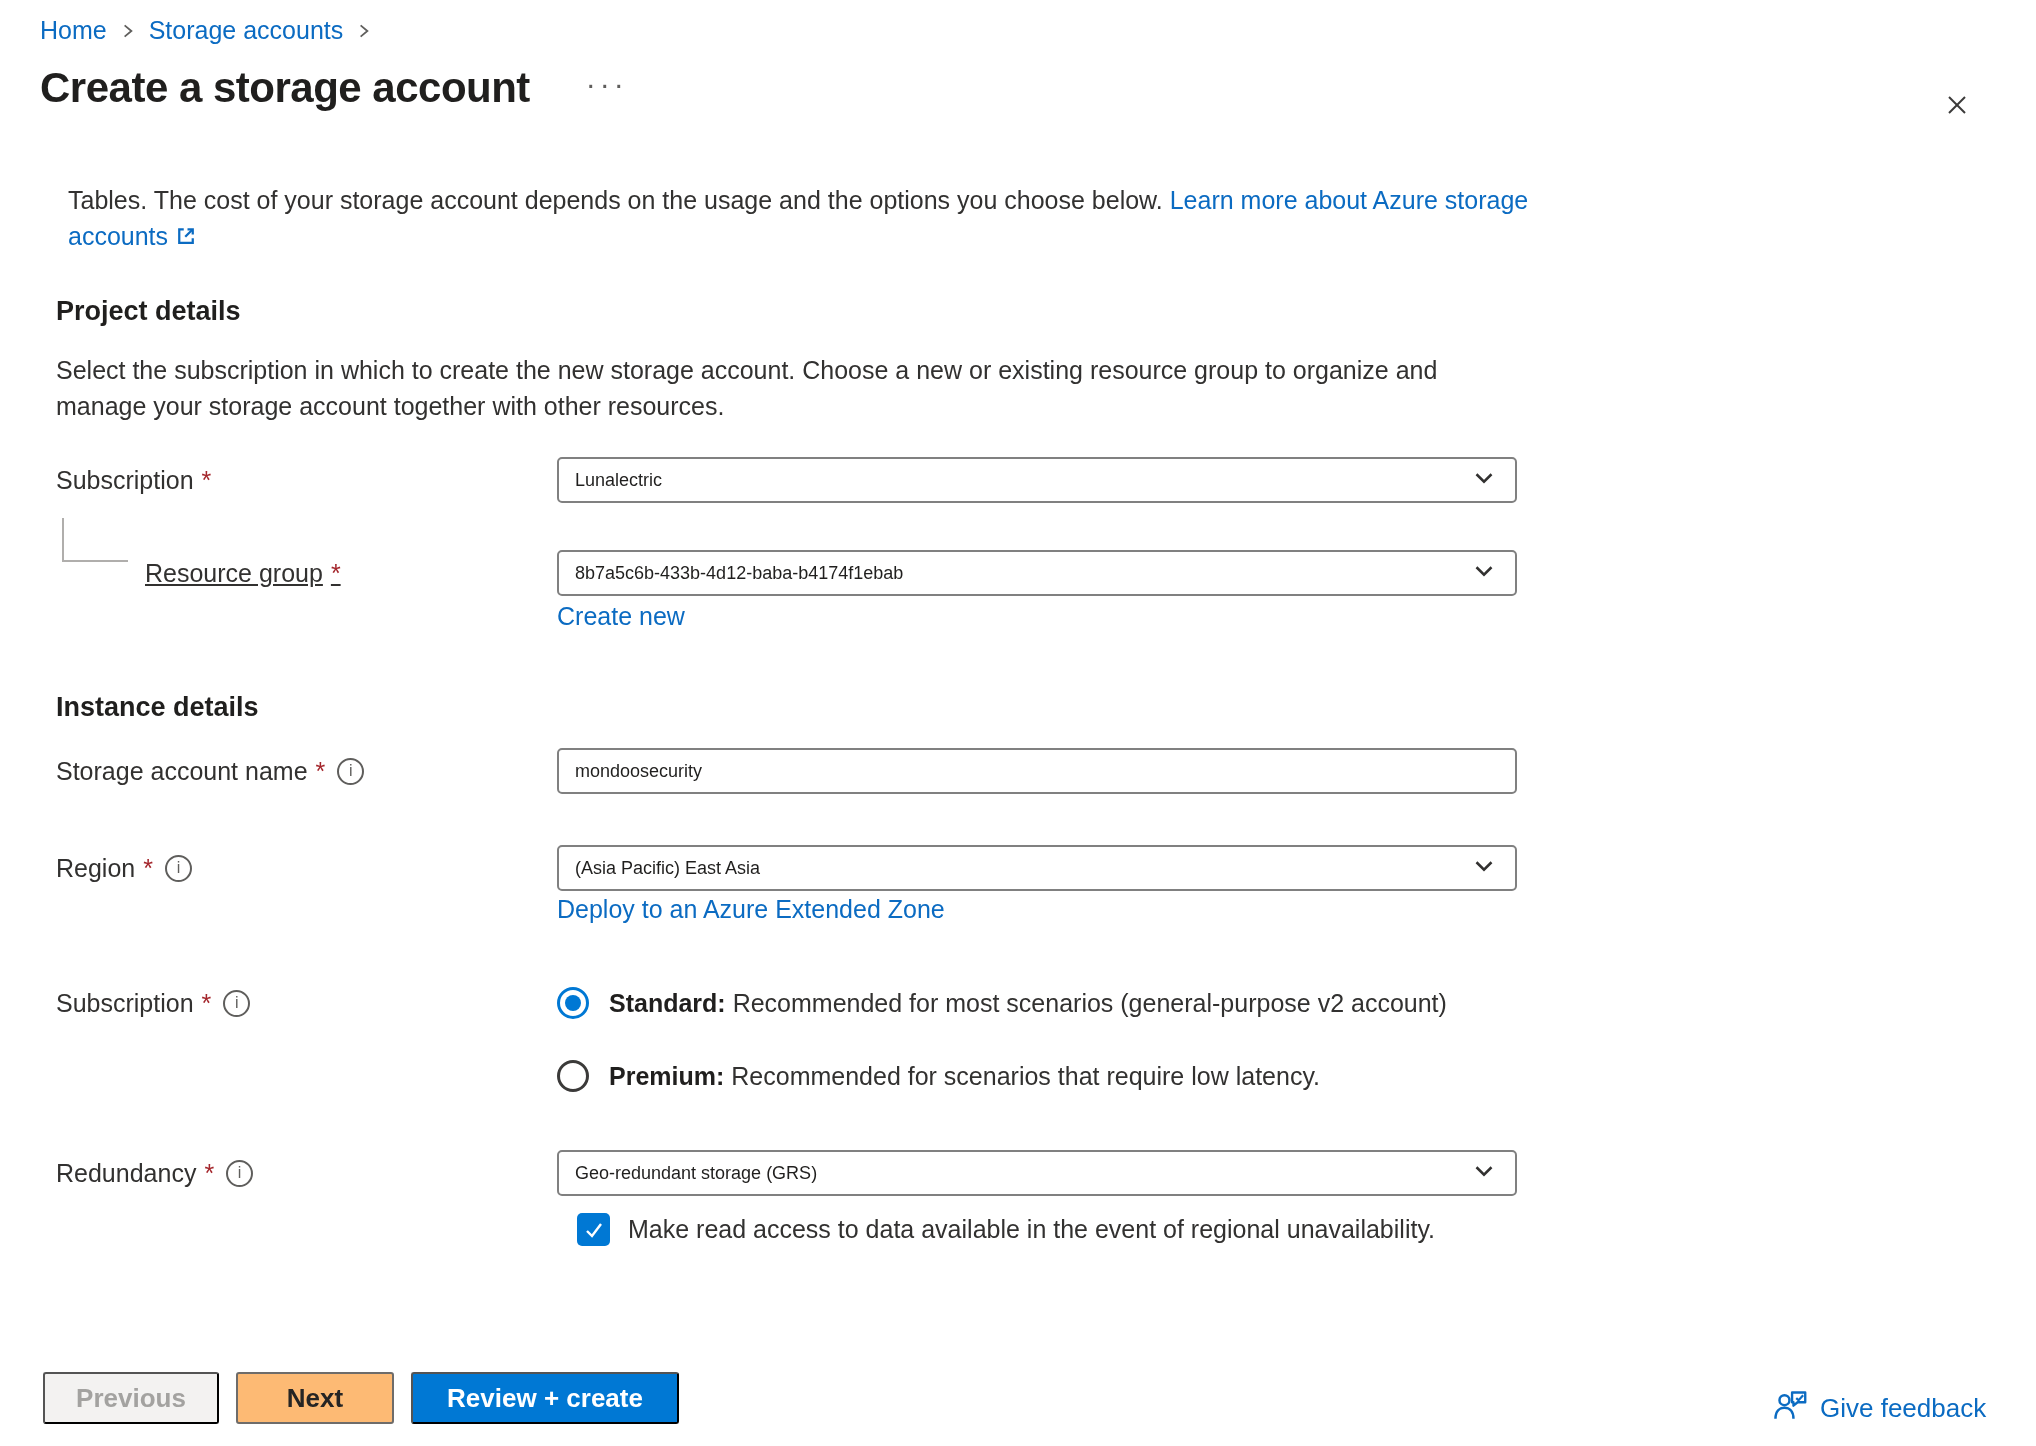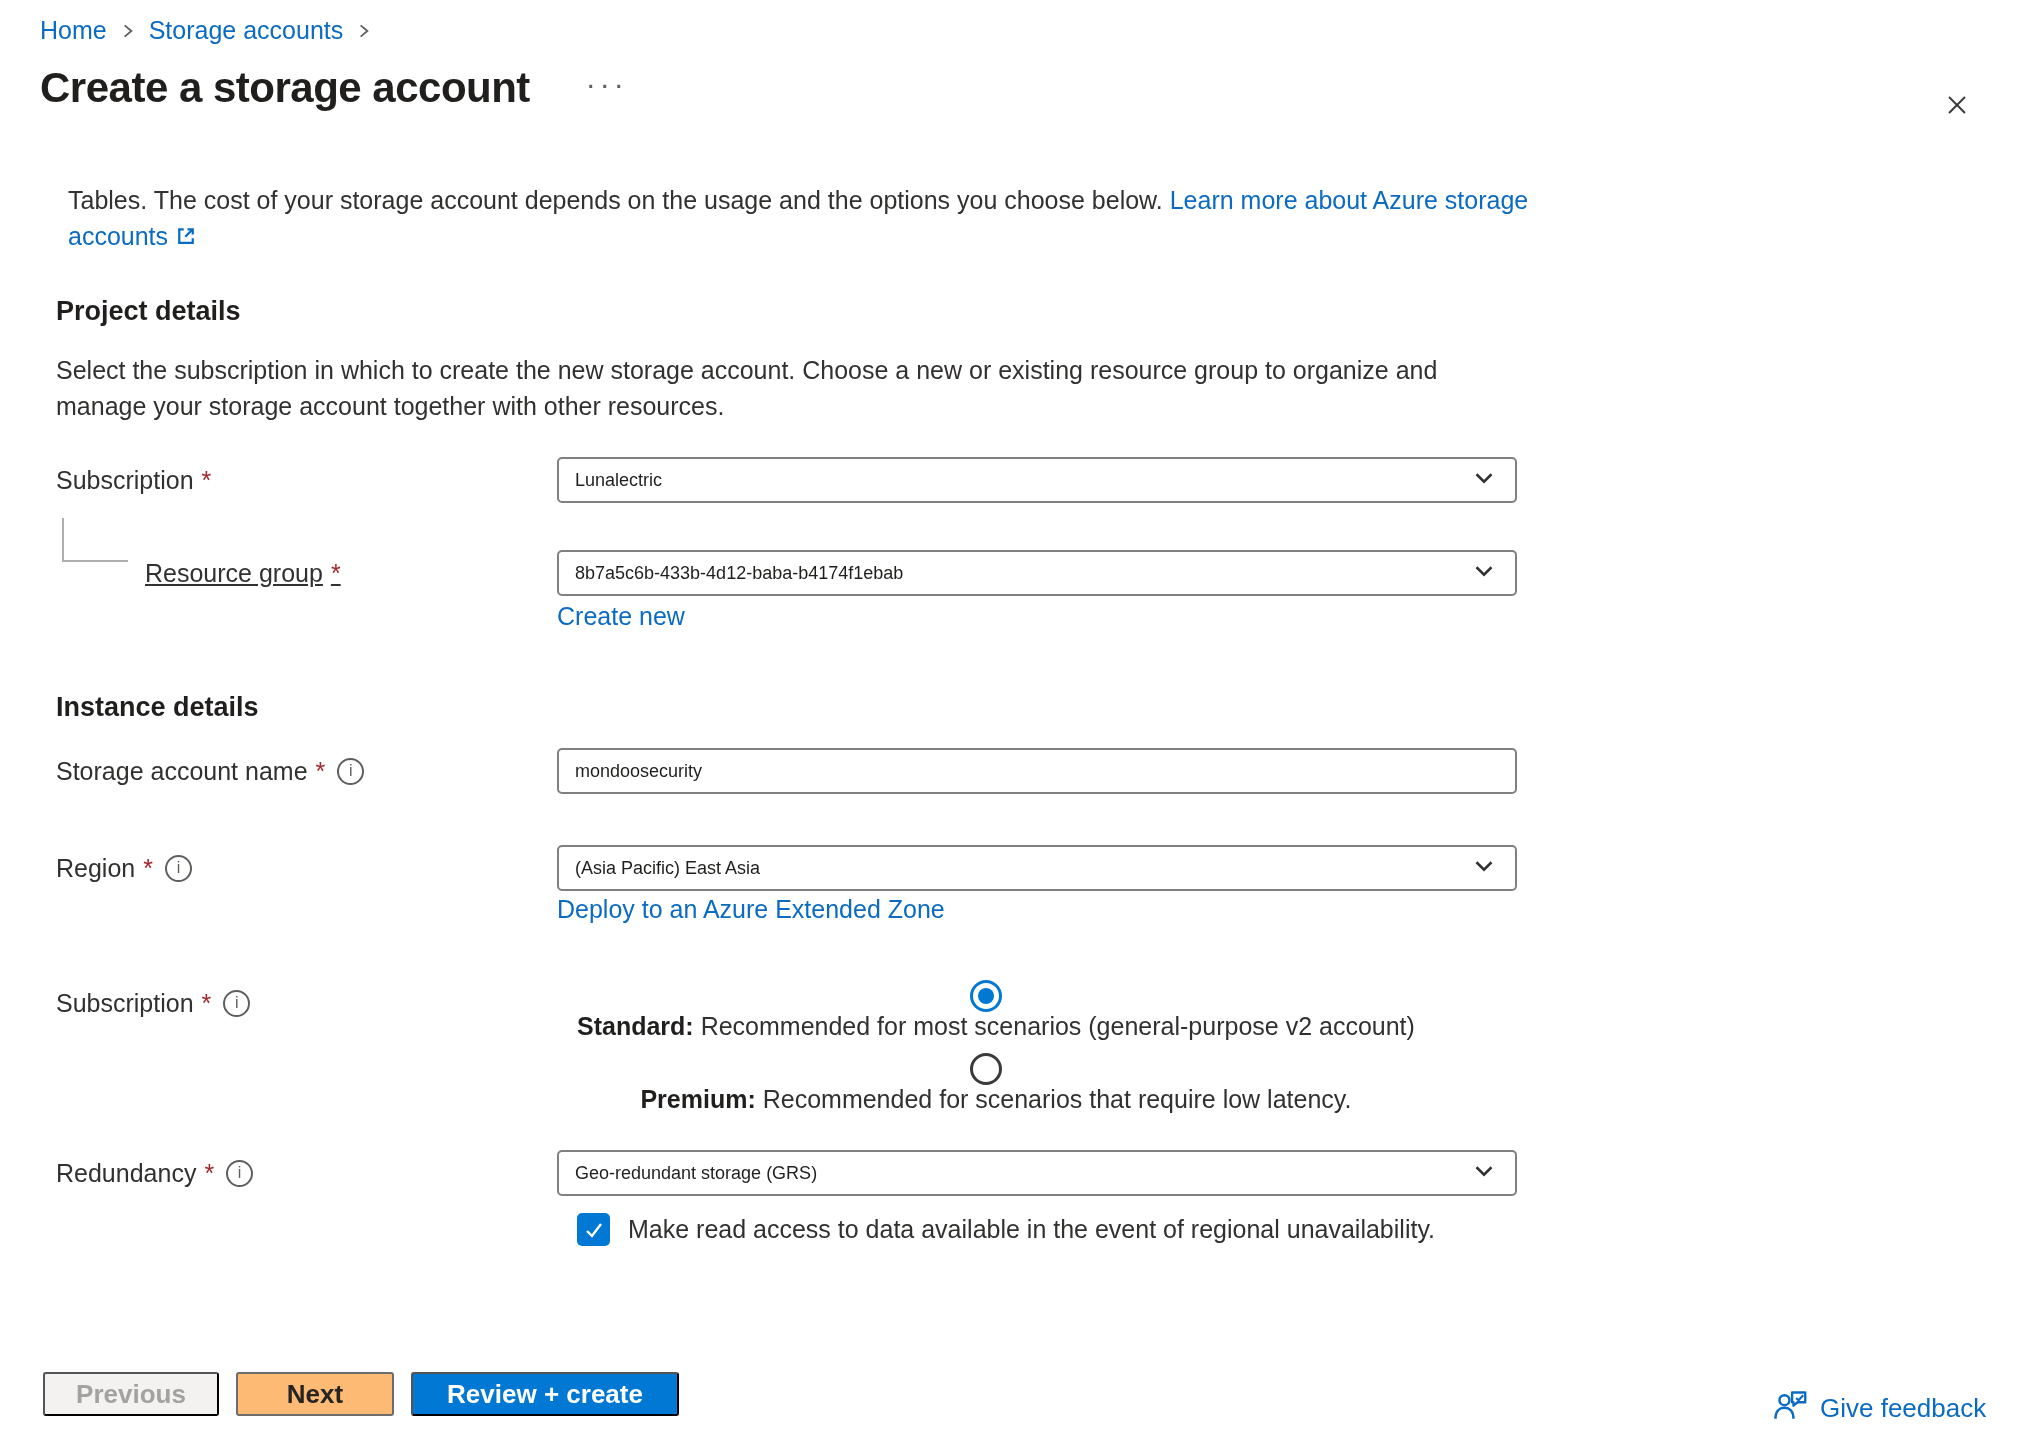--- a/index.html
+++ b/index.html
@@ -40,37 +40,37 @@
   input.control { display:block; line-height:42px; }
 
   .connector { position:absolute; left:62px; top:518px; width:66px; height:44px;
                border-left:2px solid #b0aeac; border-bottom:2px solid #b0aeac; }
   .indent { padding-left:89px;text-decoration:underline; }
 
   .inline-link { position:absolute; font-size:25px; color:#0b6bc2; cursor:pointer; }
 
   
   .radio-group { position:absolute; left:557px; top:980px; display:flex; flex-direction:column; gap:27px; }
-  .radio-row { display:flex; align-items:center; height:46px; cursor:pointer;flex-direction:column; }
+  .radio-row { display:flex; align-items:center; height:46px; cursor:pointer; }
   .radio-outer { width:32px; height:32px; border-radius:50%; flex:none; display:flex; align-items:center; justify-content:center; }
   .radio-sel { border:3px solid #0078d4; }
   .radio-sel .radio-dot { width:16px; height:16px; border-radius:50%; background:#0078d4; }
   .radio-unsel { border:3px solid #3b3a39; }
   .radio-text { margin-left:20px; font-size:25px; }
   .radio-name { font-weight:700; color:#201f1e; }
 
   
   .checkbox-row { position:absolute; left:557px; top:1213px; display:flex; align-items:center; cursor:pointer;margin-left:20px; }
   .checkbox { width:33px; height:33px; background:#0078d4; border-radius:5px; flex:none;
               display:flex; align-items:center; justify-content:center; }
   .checkbox-label { margin-left:18px; font-size:25px; }
 
   
   .footer-buttons { position:absolute; left:43px; top:1372px; display:flex; gap:17px; }
-  .btn { height:44px; font-size:26px; font-weight:600; display:flex; align-items:center; justify-content:center;
+  .btn { height:52px; font-size:26px; font-weight:600; display:flex; align-items:center; justify-content:center;
          border-radius:3px; cursor:pointer; font-family:"Liberation Sans", sans-serif; }
   .btn-previous { width:176px; background:#f3f2f1; color:#a3a2a0; }
   .btn-next { width:158px; background:#fdba74; border:2px solid #6e6c6a; color:#262524; }
   .btn-primary { width:268px; background:#0078d4; color:#fff; }
   .feedback { position:absolute; left:1772px; top:1388px; display:flex; align-items:center; gap:12px;
               color:#0b6bc2; font-size:26px; cursor:pointer; }
 </style>
 </head>
 <body>
 

